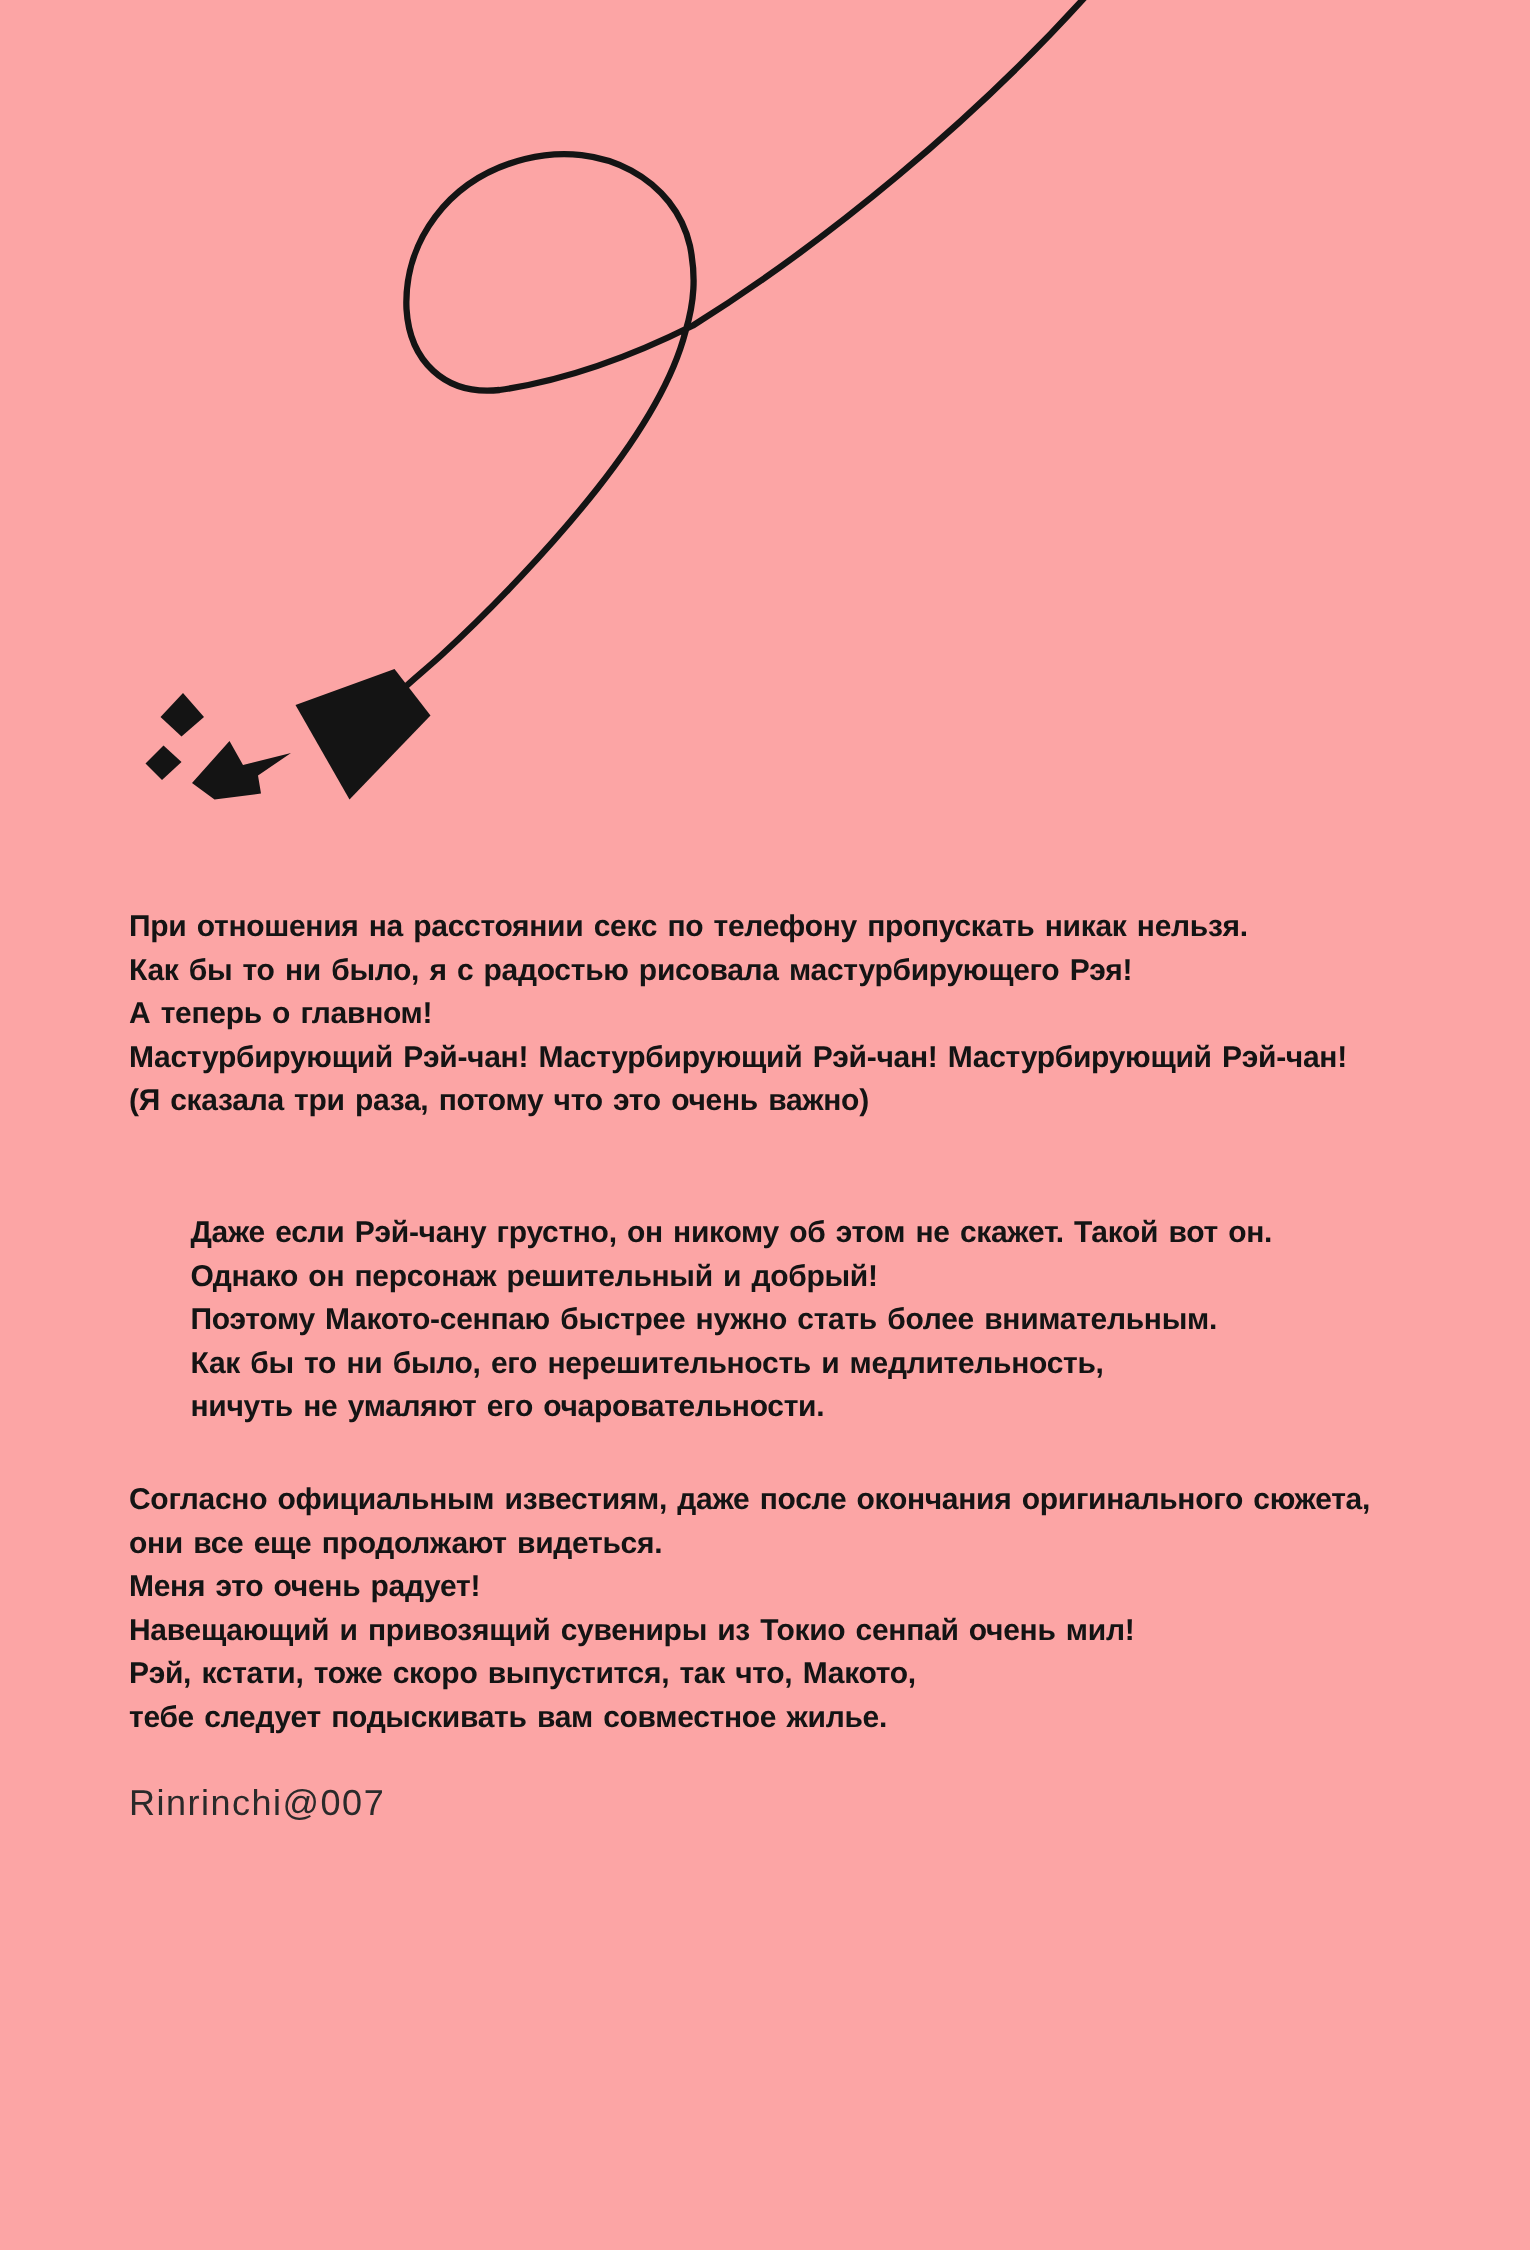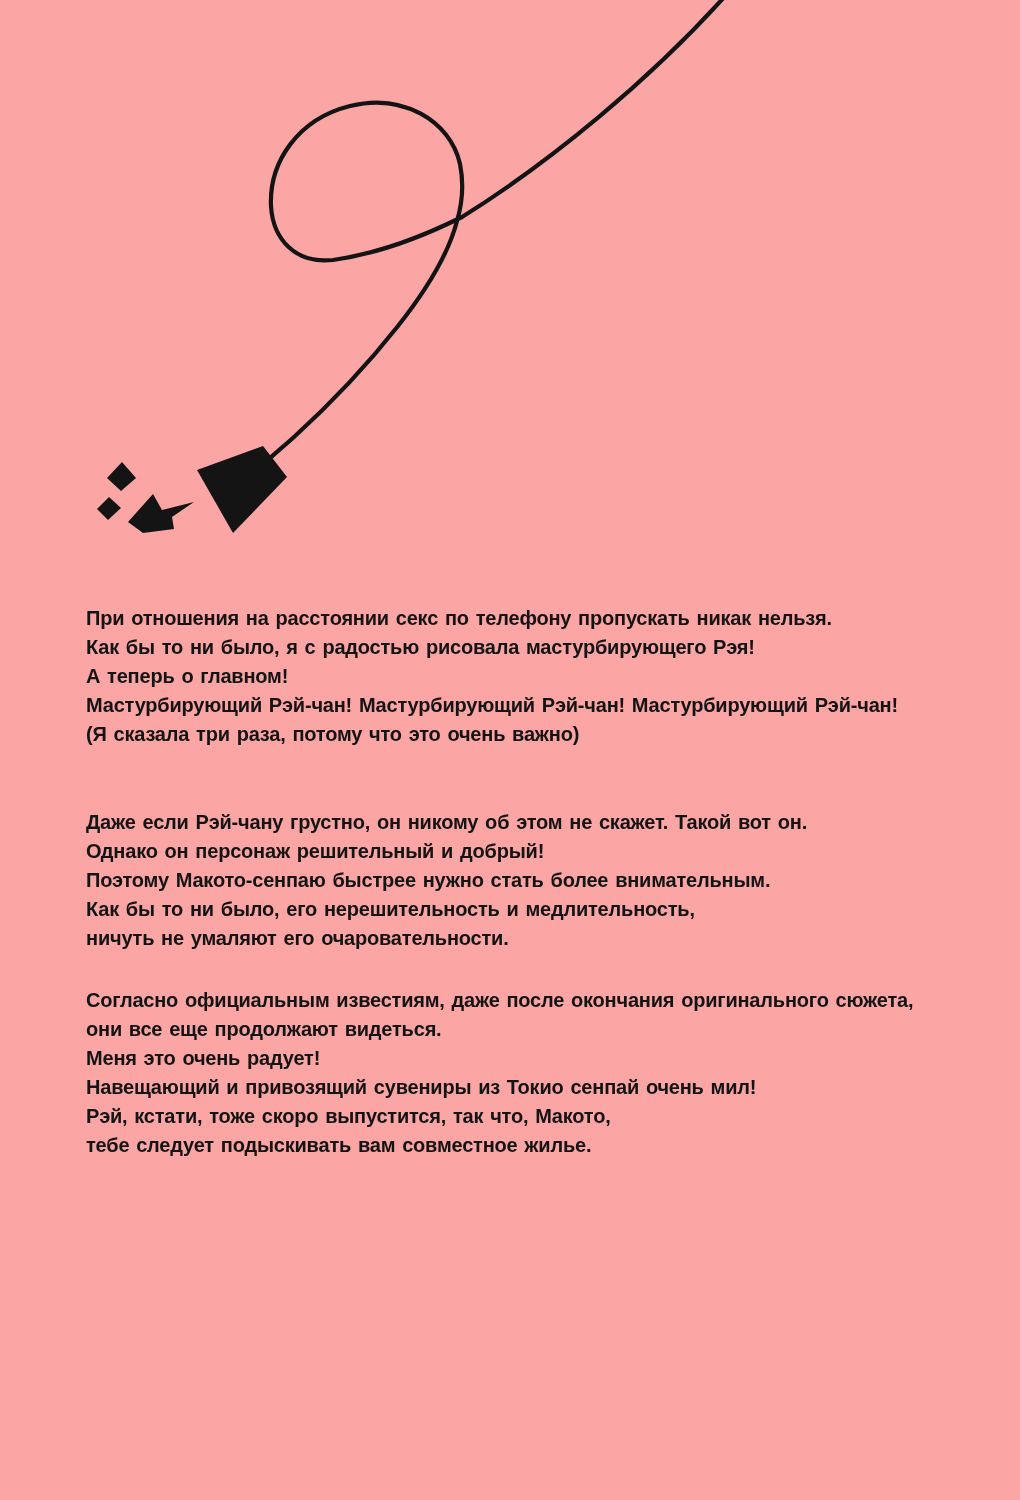--- a/index.html
+++ b/index.html
@@ -34,21 +34,21 @@
   .para {
     margin: 0;
     font-size: 20px;
     line-height: 29px;
     font-weight: 700;
     letter-spacing: -0.2px;
     word-spacing: 1.5px;
     white-space: pre;
   }
   .para.p1 { margin-bottom: 59px; }
-  .para.p2 { margin-bottom: 33px; }
+  .para.p2 { margin-bottom: 33px; margin-left: 41px; }
   .para.p3 { margin-bottom: 28px; }
   .para.p4 { margin-bottom: 12px; }
   .signature {
     font-size: 24px;
     line-height: 30px;
     font-weight: 400;
     letter-spacing: 1px;
     color: #2a2a2a;
     white-space: pre;
   }
@@ -85,15 +85,16 @@
 Однако он персонаж решительный и добрый!
 Поэтому Макото-сенпаю быстрее нужно стать более внимательным.
 Как бы то ни было, его нерешительность и медлительность,
 ничуть не умаляют его очаровательности.</p>
     <p class="para p3">Согласно официальным известиям, даже после окончания оригинального сюжета,
 они все еще продолжают видеться.
 Меня это очень радует!
 Навещающий и привозящий сувениры из Токио сенпай очень мил!
 Рэй, кстати, тоже скоро выпустится, так что, Макото,
 тебе следует подыскивать вам совместное жилье.</p>
+    <div class="signature">Rinrinchi@007</div>
   </div>
 
 </div>
 
 </body></html>

